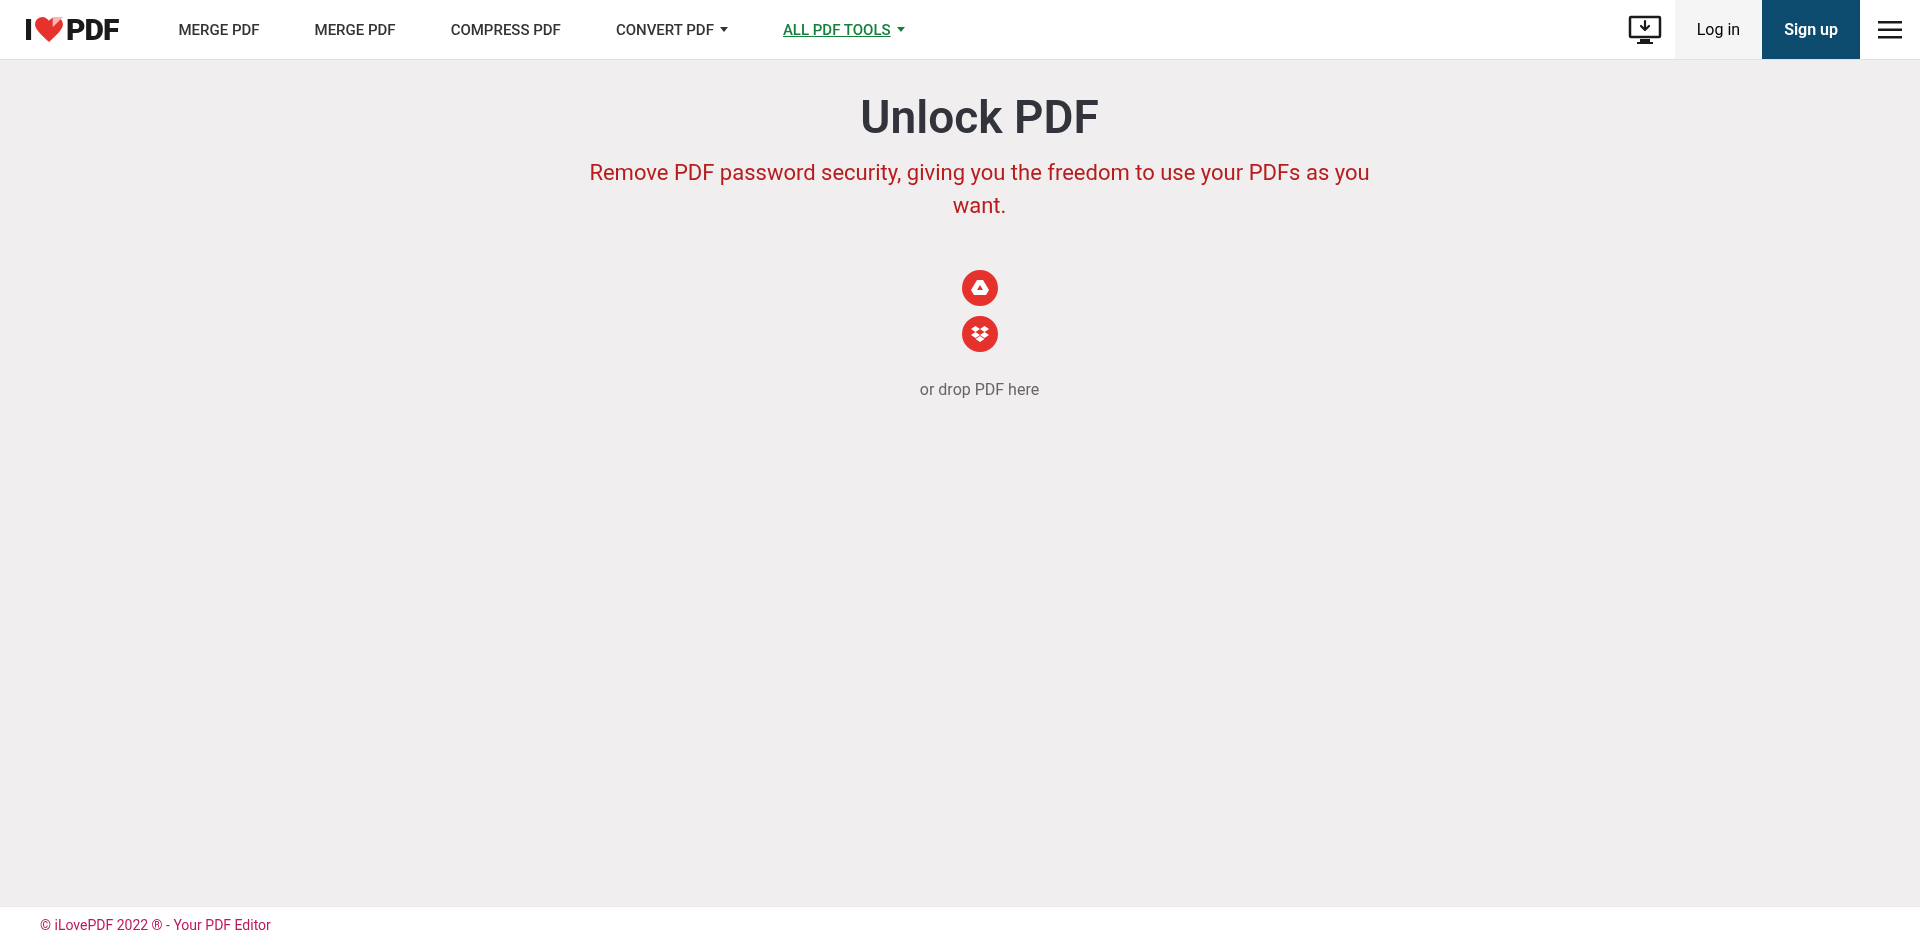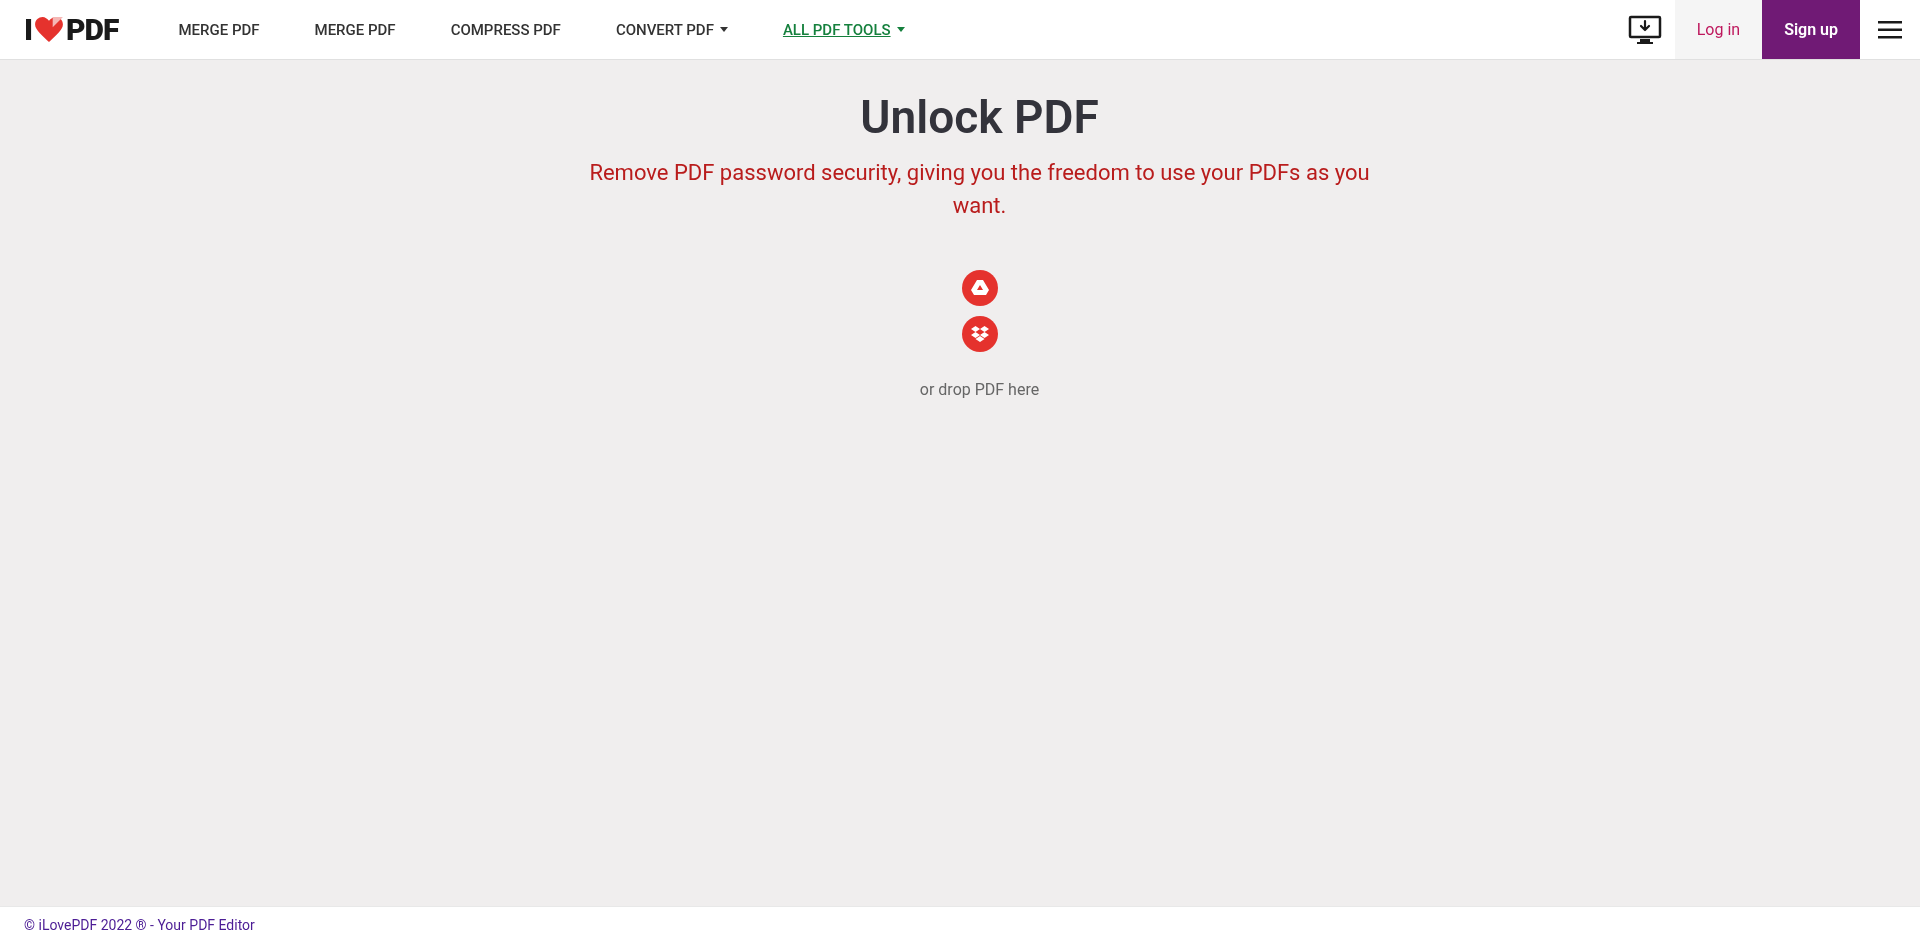--- a/index.html
+++ b/index.html
@@ -69,29 +69,29 @@
 }
 .desktop-icon-btn {
   width: 60px;
   display: flex;
   align-items: center;
   justify-content: center;
   cursor: pointer;
 }
 .login-btn {
   background: #f5f5f5;
-  color: #be185d;
+  color: #000000;
   font-size: 16px;
   padding: 0 22px;
   display: flex;
   align-items: center;
   cursor: pointer;
 }
 .signup-btn {
-  background: #701a75;
+  background: #0c4a6e;
   color: #fff;
   font-size: 16px;
   font-weight: 600;
   padding: 0 22px;
   display: flex;
   align-items: center;
   cursor: pointer;
 }
 .hamburger-btn {
   width: 60px;
@@ -158,23 +158,23 @@
   font-size: 16px;
   color: #666;
 }
 .footer {
   position: absolute;
   bottom: 0;
   left: 0;
   right: 0;
   background: #ffffff;
   border-top: 1px solid #e8e8e8;
-  padding: 10px 24px;
+  padding: 10px 40px;
   font-size: 14px;
-  color: #4c1d95;
+  color: #be185d;
 }
 </style>
 </head>
 <body>
 
 <header class="header">
   <div class="logo">
     <span>I</span>
     <span class="logo-heart">
       <svg width="30" height="26" viewBox="0 0 32 28">

